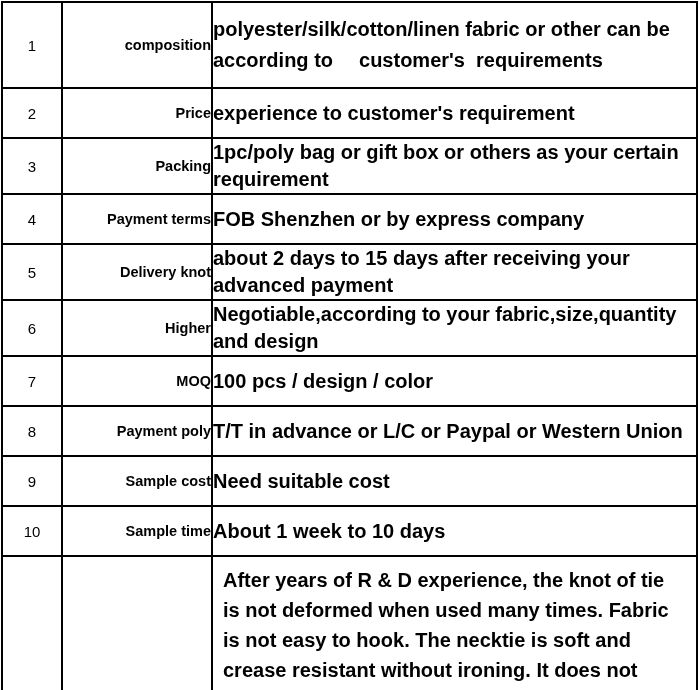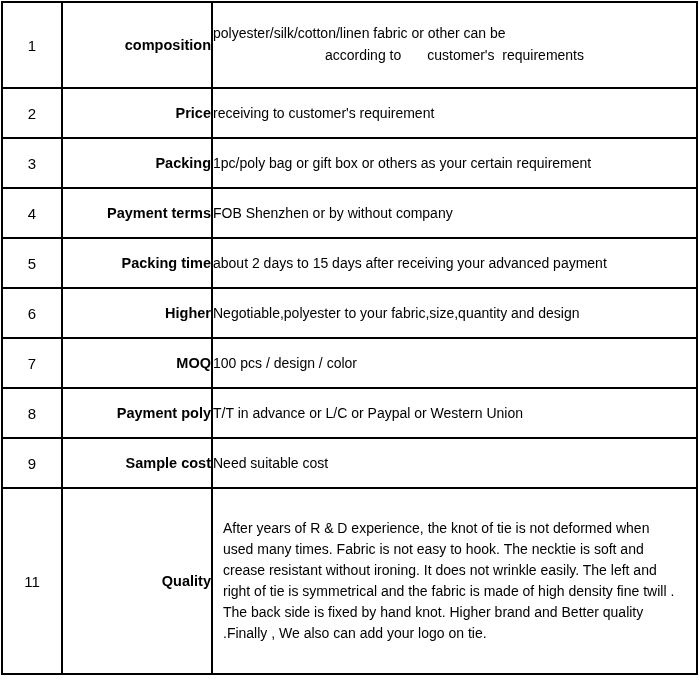--- a/index.html
+++ b/index.html
@@ -32,34 +32,33 @@
     font-weight: normal;
   }
   .col-item {
     width: 148px;
     text-align: right;
     font-size: 14.5px;
     font-weight: bold;
     padding: 4px 2px;
   }
   .col-desc {
-    font-size: 14px;
-    font-weight: normal;
+    font-size: 20px;
+    font-weight: bold;
     padding: 6px 8px 6px 10px;
     line-height: 1.35;
     text-align: left;
   }
   .r1 .col-desc {
     line-height: 1.55;
     padding-top: 8px;
     padding-bottom: 8px;
   }
   .r1 .col-desc .line2 {
     display: block;
-    text-align: center;
   }
   .r1 .col-desc .gap {
     display: inline-block;
     width: 26px;
   }
   .quality .col-desc {
     line-height: 1.5;
     padding: 8px 18px 8px 10px;
   }
   .row-std td {
@@ -83,56 +82,61 @@
       <td class="col-desc">
         <span>polyester/silk/cotton/linen fabric or other can be</span>
         <span class="line2">
           <span>according to</span><span class="gap"></span><span>customer's</span>&nbsp;&nbsp;<span>requirements</span>
         </span>
       </td>
     </tr>
     <tr class="row-std">
       <td class="col-num">2</td>
       <td class="col-item">Price</td>
-      <td class="col-desc">receiving to customer's requirement</td>
+      <td class="col-desc">experience to customer's requirement</td>
     </tr>
     <tr class="row-std">
       <td class="col-num">3</td>
       <td class="col-item">Packing</td>
       <td class="col-desc">1pc/poly bag or gift box or others as your certain requirement</td>
     </tr>
     <tr class="row-std">
       <td class="col-num">4</td>
       <td class="col-item">Payment terms</td>
-      <td class="col-desc">FOB Shenzhen or by without company</td>
+      <td class="col-desc">FOB Shenzhen or by express company</td>
     </tr>
     <tr class="row-std">
       <td class="col-num">5</td>
-      <td class="col-item">Packing time</td>
+      <td class="col-item">Delivery knot</td>
       <td class="col-desc">about 2 days to 15 days after receiving your advanced payment</td>
     </tr>
     <tr class="row-std">
       <td class="col-num">6</td>
       <td class="col-item">Higher</td>
-      <td class="col-desc">Negotiable,polyester to your fabric,size,quantity and design</td>
+      <td class="col-desc">Negotiable,according to your fabric,size,quantity and design</td>
     </tr>
     <tr class="row-std">
       <td class="col-num">7</td>
       <td class="col-item">MOQ</td>
       <td class="col-desc">100 pcs / design / color</td>
     </tr>
     <tr class="row-std">
       <td class="col-num">8</td>
       <td class="col-item">Payment poly</td>
       <td class="col-desc">T/T in advance or L/C or Paypal or Western Union</td>
     </tr>
     <tr class="row-std">
       <td class="col-num">9</td>
       <td class="col-item">Sample cost</td>
       <td class="col-desc">Need suitable cost</td>
     </tr>
+    <tr class="row-std">
+      <td class="col-num">10</td>
+      <td class="col-item">Sample time</td>
+      <td class="col-desc">About 1 week to 10 days</td>
+    </tr>
     <tr class="row-quality quality">
       <td class="col-num">11</td>
       <td class="col-item">Quality</td>
       <td class="col-desc">After years of R &amp; D experience, the knot of tie is not deformed when used many times. Fabric is not easy to hook. The necktie is soft and crease resistant without ironing. It does not wrinkle easily. The left and right of tie is symmetrical and the fabric is made of high density fine twill . The back side is fixed by hand knot. Higher brand and Better quality .Finally , We also can add your logo on tie.</td>
     </tr>
   </tbody>
 </table>
 
 </body></html>

